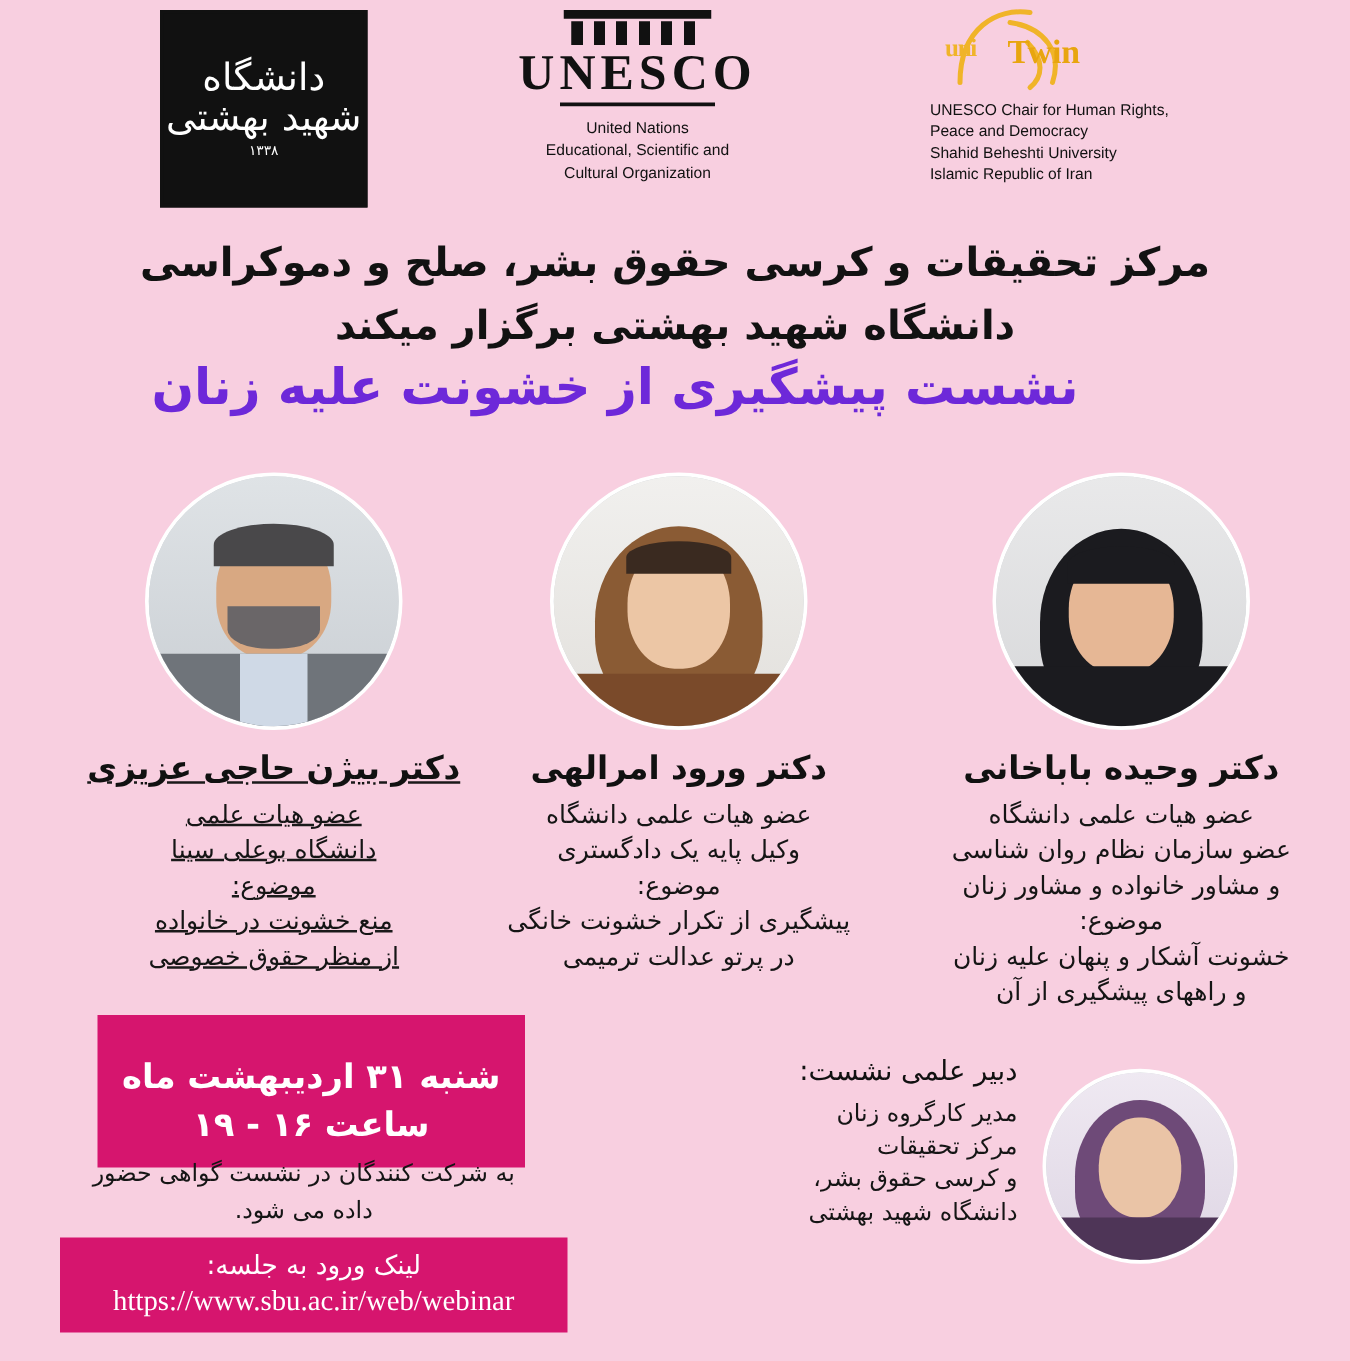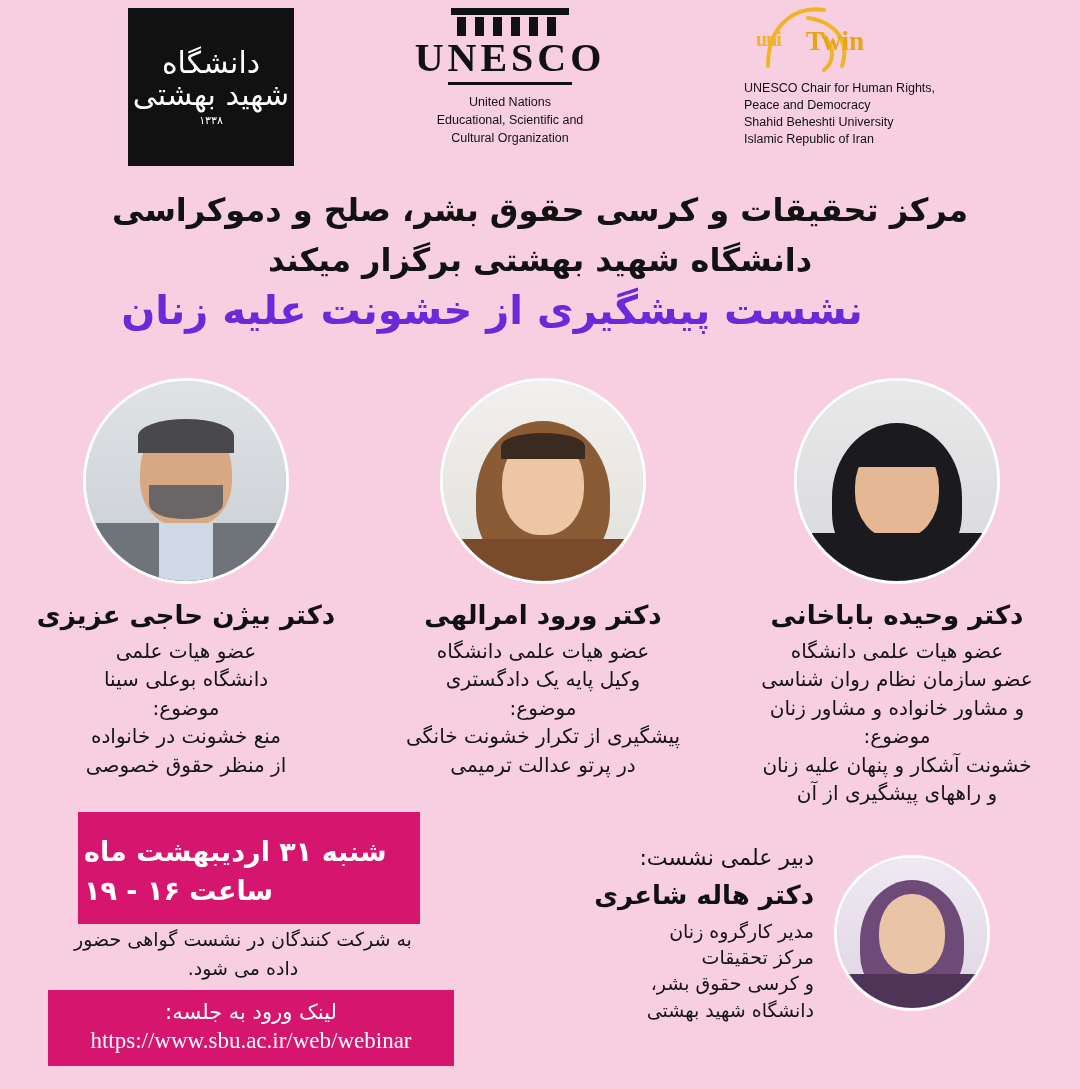--- a/index.html
+++ b/index.html
@@ -76,21 +76,21 @@
   .main-title{
     position:absolute;top:287px;left:0;width:984px;text-align:center;
     font-size:40px;font-weight:bold;color:#6d28d9;letter-spacing:0.5px;
   }
 
   
   .speakers{position:absolute;top:378px;left:0;width:1080px;height:420px;}
   .speaker{position:absolute;width:330px;text-align:center;}
   .sp-1{right:18px;}
   .sp-2{right:372px;}
-  .sp-3{right:729px;}
+  .sp-3{right:696px;text-decoration:underline;}
 
   .avatar{
     width:200px;height:200px;border-radius:50%;
     margin:0 auto;overflow:hidden;position:relative;
     border:3px solid #fff;
     background:#cfd4d8;
   }
   .avatar .bg{position:absolute;inset:0;}
   .avatar .head{
     position:absolute;left:50%;transform:translateX(-50%);
@@ -113,22 +113,22 @@
   .mod-text{
     position:absolute;right:226px;top:0;width:268px;text-align:right;
   }
   .mod-role{font-size:22px;color:#111;}
   .mod-name{font-size:26px;font-weight:bold;color:#111;margin-top:10px;}
   .mod-lines{font-size:19px;line-height:1.38;margin-top:8px;color:#151515;}
 
   
   .datebox{
     position:absolute;top:812px;left:78px;width:330px;
-    background:#d6156e;color:#fff;text-align:left;
-    padding:20px 6px 14px;font-size:27px;font-weight:bold;line-height:1.45;
+    background:#d6156e;color:#fff;text-align:center;
+    padding:30px 6px 14px;font-size:27px;font-weight:bold;line-height:1.45;
   }
   .certnote{
     position:absolute;top:925px;left:48px;width:390px;text-align:center;
     font-size:19px;line-height:1.5;color:#151515;
   }
   .linkbox{
     position:absolute;top:990px;left:48px;width:390px;
     background:#d6156e;color:#fff;text-align:center;
     padding:10px 8px 12px;
   }
@@ -250,21 +250,20 @@
 
   <div class="moderator">
     <div class="mod-avatar">
       <div style="position:absolute;inset:0;background:linear-gradient(#efe9f2,#ded6e4);"></div>
       <div style="position:absolute;left:50%;transform:translateX(-50%);top:22px;width:104px;height:122px;background:#6e4a78;border-radius:50% 50% 40% 40%;"></div>
       <div style="position:absolute;left:50%;transform:translateX(-50%);top:36px;width:66px;height:80px;background:#eac4a6;border-radius:48% 48% 46% 46%;"></div>
       <div style="position:absolute;left:0;bottom:0;width:150px;height:34px;background:#4e3557;"></div>
     </div>
     <div class="mod-text">
       <div class="mod-role">دبیر علمی نشست:</div>
-      <div class="mod-name">دکتر هاله شاعری</div>
       <div class="mod-lines">
         <div>مدیر کارگروه زنان</div>
         <div>مرکز تحقیقات</div>
         <div>و کرسی حقوق بشر،</div>
         <div>دانشگاه شهید بهشتی</div>
       </div>
     </div>
   </div>
 
   <div class="datebox">

